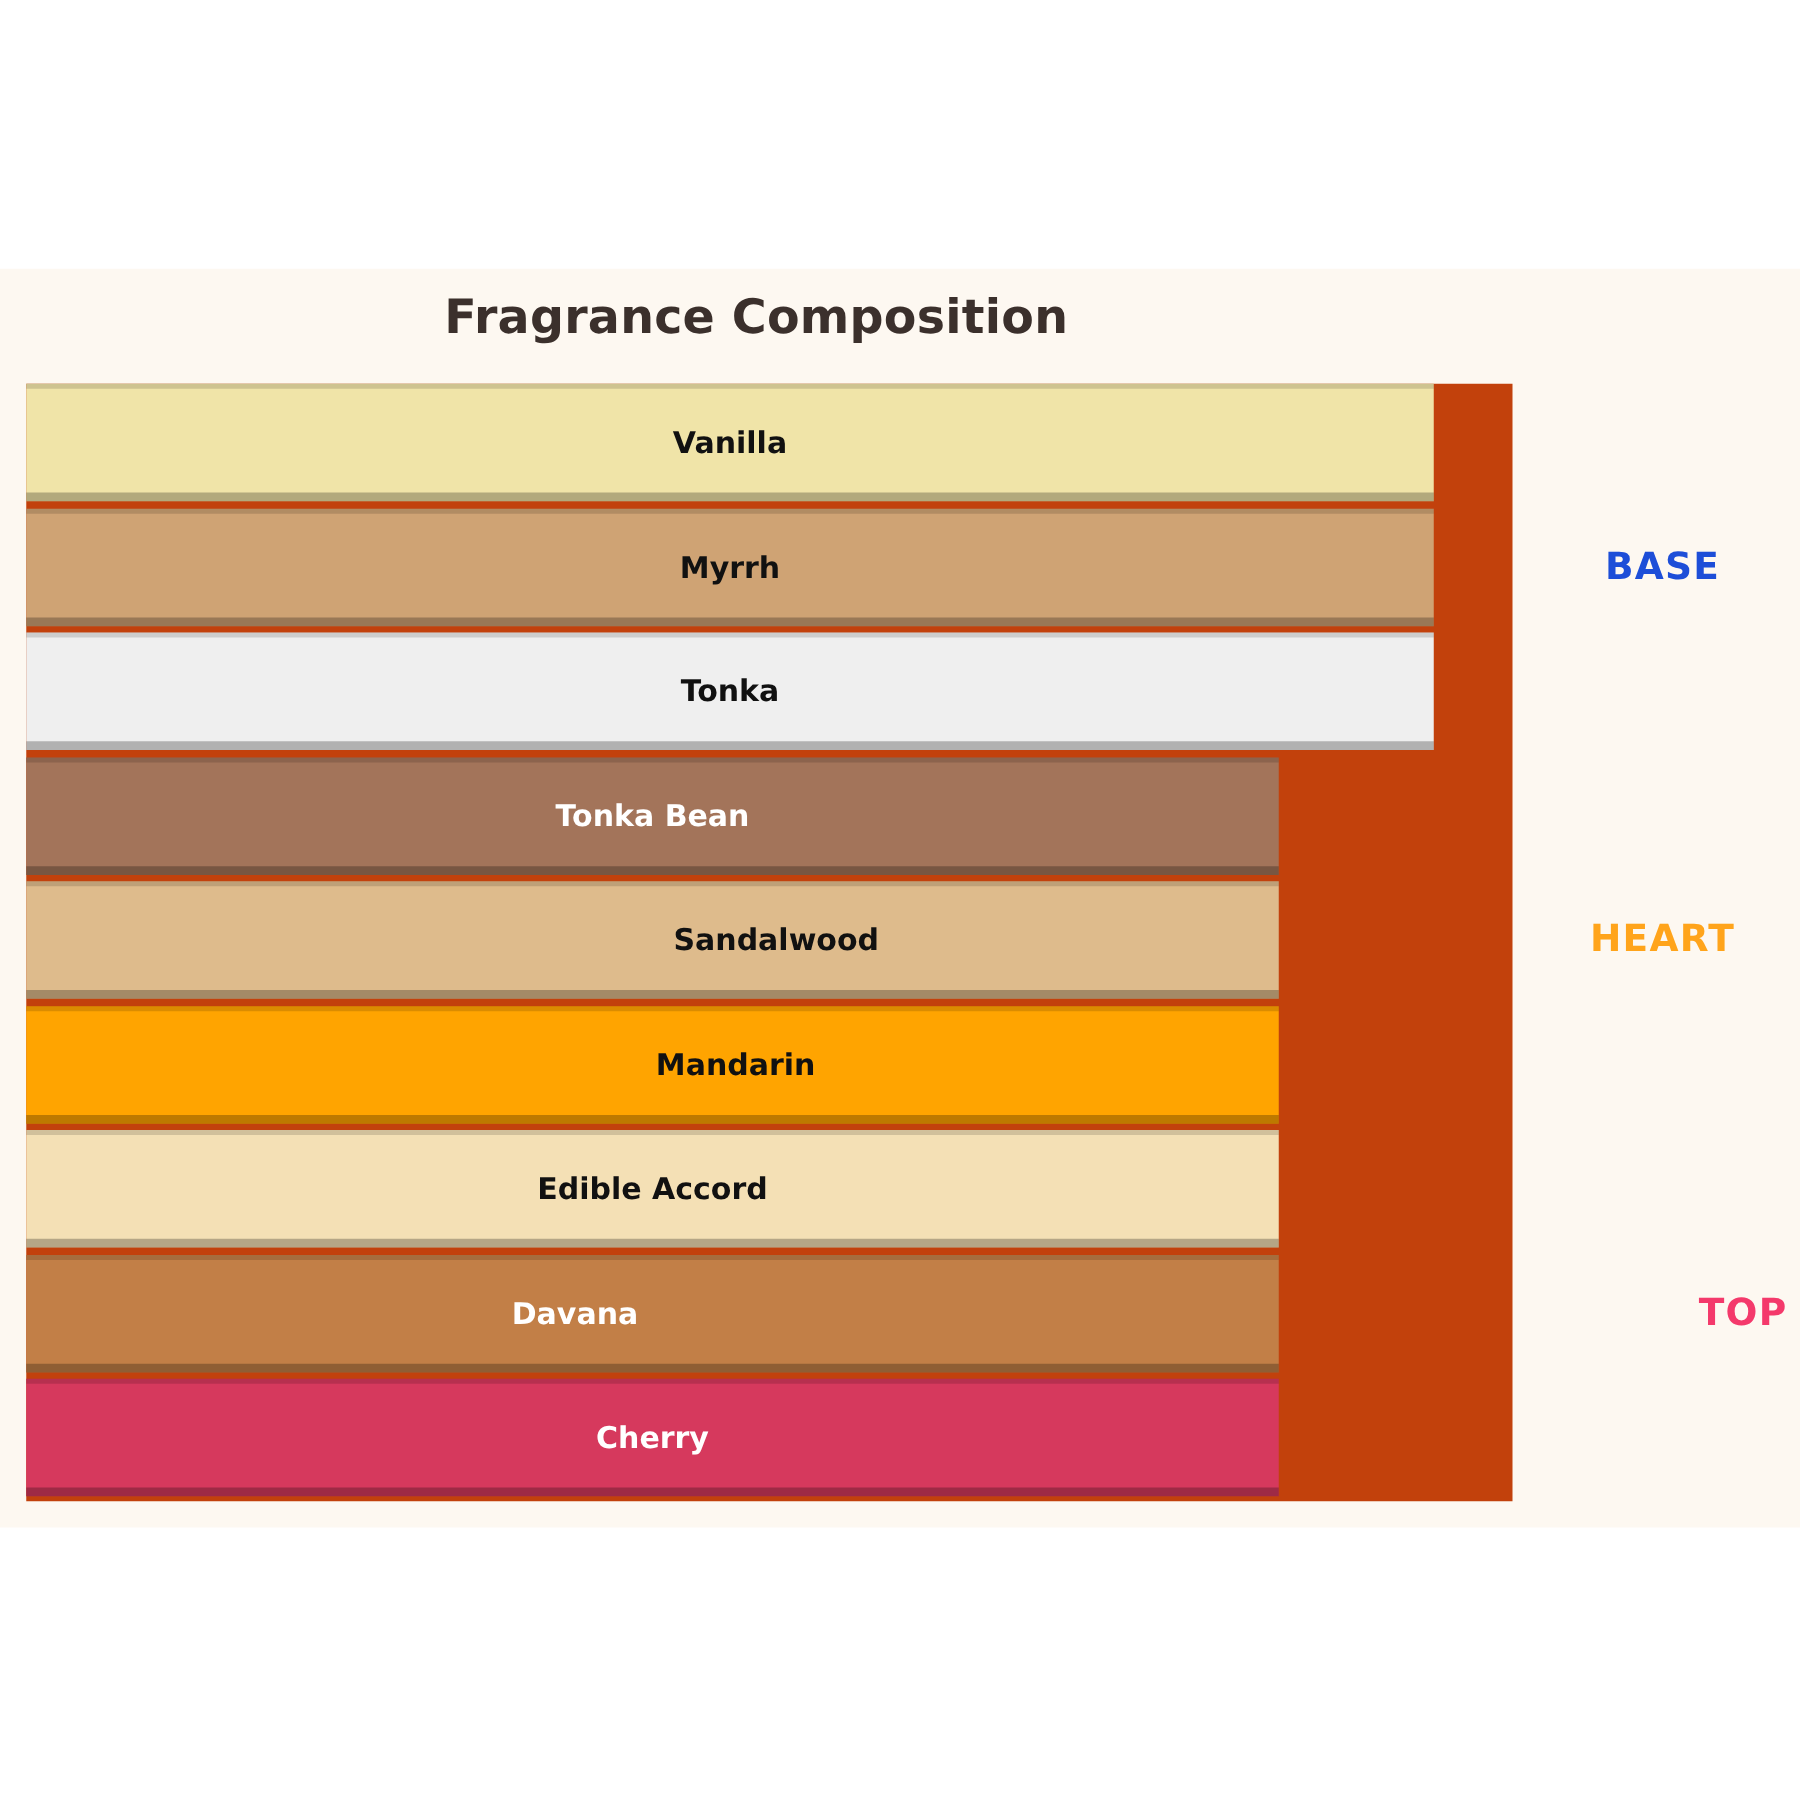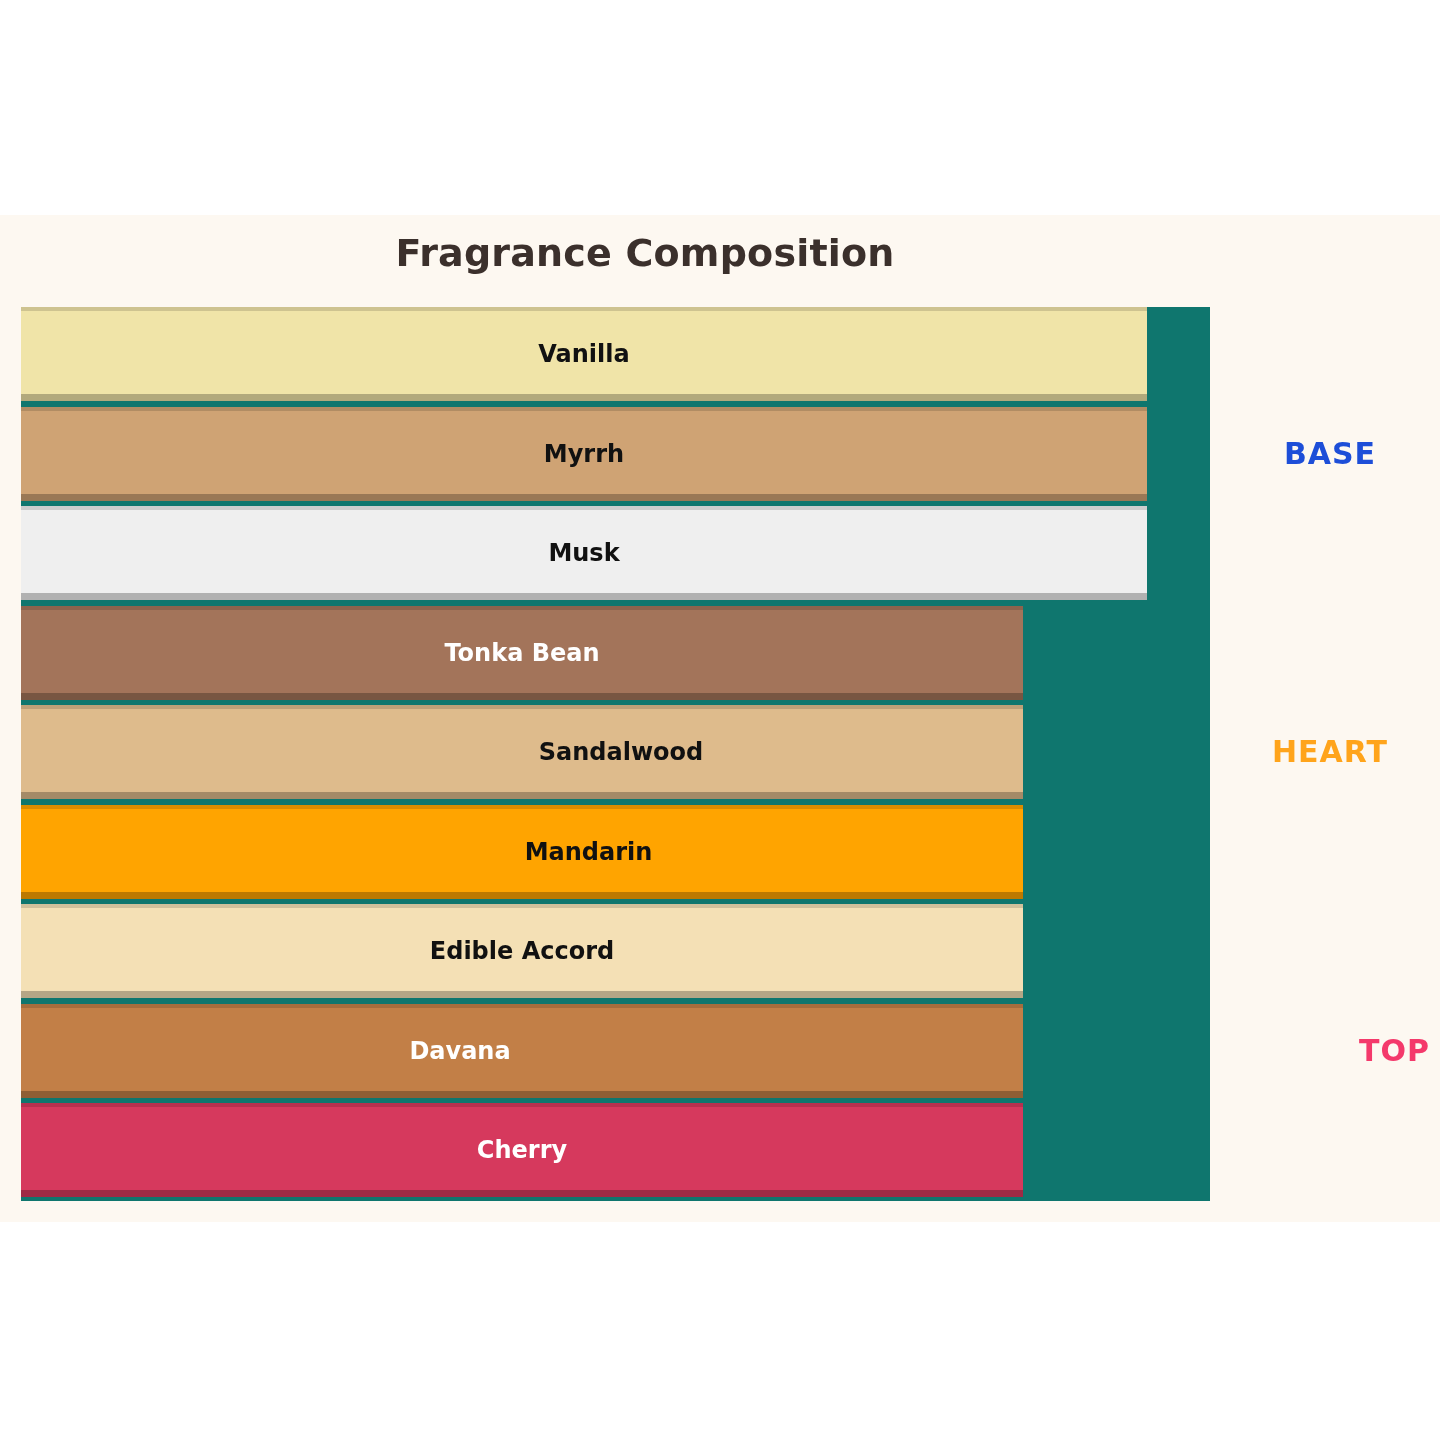--- a/index.html
+++ b/index.html
@@ -27,31 +27,30 @@
   #chart-title {
     position: absolute;
     left: 0;
     top: 16px;
     width: 1210px;
     text-align: center;
     font-size: 38px;
     font-weight: bold;
     color: #3B302C;
     letter-spacing: 0.2px;
-    padding-left: 40px;
   }
 
   
   #plot-area {
     position: absolute;
     left: 21px;
     top: 92px;
     width: 1189px;
     height: 894px;
-    background: #0f766e;
+    background: #c2410c;
   }
 
   .bar-row {
     position: absolute;
     left: 0;
   }
 
   .bar {
     position: absolute;
     left: 0;
@@ -118,21 +117,21 @@
             <div class="bar-tophi" style="width: 1126px;"></div>
             <div class="bar-shadow" style="width: 1126px;"></div>
           </div>
           <div class="bar-label" style="left: 0px; width: 1126px; color: rgb(17, 17, 17);">Myrrh</div>
         </div>
         <div class="bar-row" style="top: 199px; width: 1126px; height: 94px;">
           <div class="bar" style="width: 1126px; background: rgb(239, 239, 239);">
             <div class="bar-tophi" style="width: 1126px;"></div>
             <div class="bar-shadow" style="width: 1126px;"></div>
           </div>
-          <div class="bar-label" style="left: 0px; width: 1126px; color: rgb(17, 17, 17);">Musk</div>
+          <div class="bar-label" style="left: 0px; width: 1126px; color: rgb(17, 17, 17);">Tonka</div>
         </div>
         <div class="bar-row" style="top: 299px; width: 1002px; height: 94px;">
           <div class="bar" style="width: 1002px; background: rgb(163, 116, 90);">
             <div class="bar-tophi" style="width: 1002px;"></div>
             <div class="bar-shadow" style="width: 1002px;"></div>
           </div>
           <div class="bar-label" style="left: 0px; width: 1002px; color: rgb(255, 255, 255);">Tonka Bean</div>
         </div>
         <div class="bar-row" style="top: 398px; width: 1002px; height: 94px;">
           <div class="bar" style="width: 1002px; background: rgb(222, 187, 140);">

